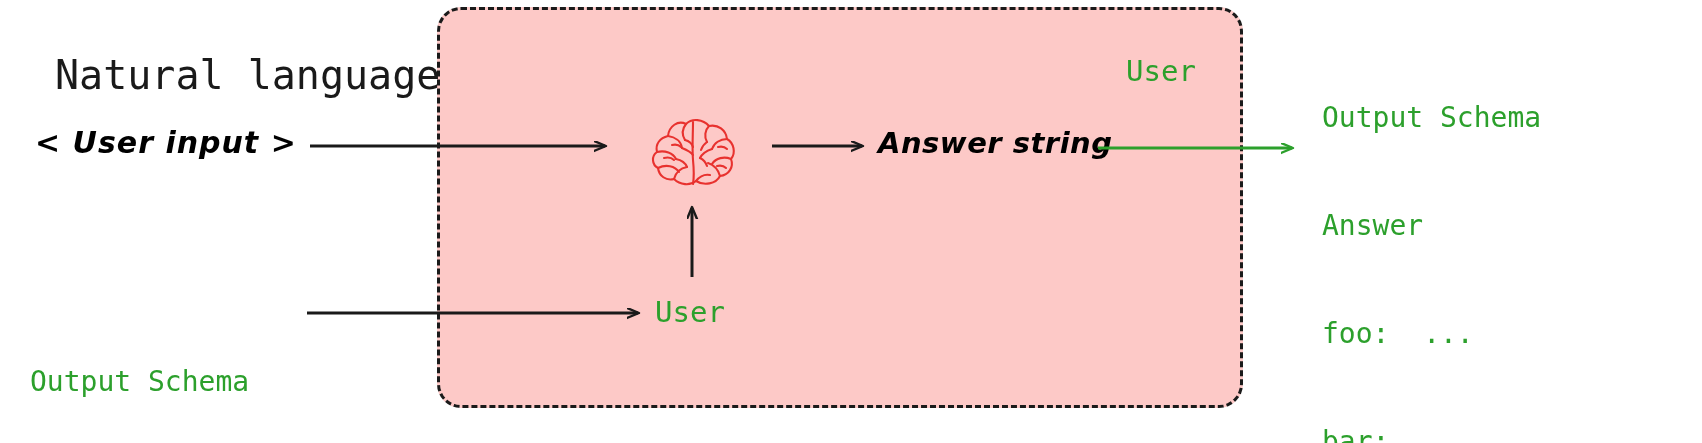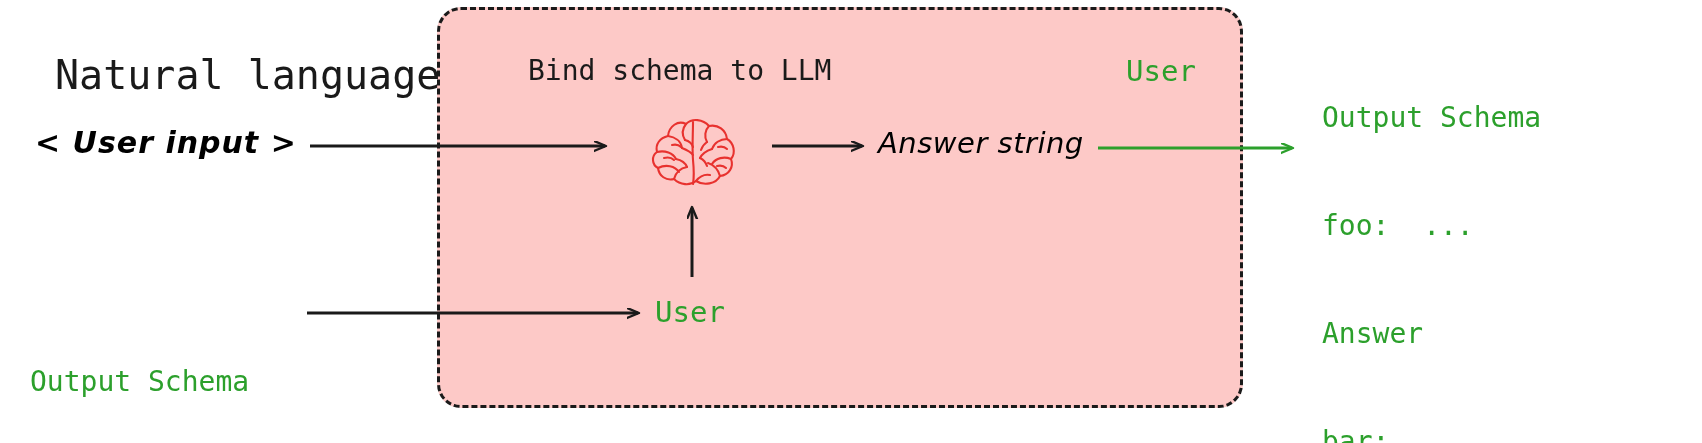--- a/index.html
+++ b/index.html
@@ -67,21 +67,21 @@
   }
   .t-parse {
     left: 1126px;
     top: 54px;
     font-size: 29px;
   }
   .t-answer-string {
     left: 878px;
     top: 126px;
     font-size: 29px;
-    font-weight: 400;
+    font-weight: 700;
     letter-spacing: 0.5px;
   }
   .t-tool {
     left: 655px;
     top: 295px;
     font-size: 29px;
   }
 
   .schema-block {
     position: absolute;
@@ -129,21 +129,20 @@
   <div class="mono t-natural-language">Natural language</div>
 
   <div class="hand t-user-input">&lt; User input &gt;</div>
 
   <div class="schema-block schema-left">
     <div>Output Schema</div>
     
     
   </div>
 
-  <div class="mono t-bind-schema">Bind schema to LLM</div>
 
   <div class="mono green t-parse">User</div>
 
   <div class="hand t-answer-string">Answer string</div>
 
   <div class="mono green t-tool">User</div>
 
   <svg class="brain" viewBox="0 0 90 82">
     <g fill="none" stroke="#e8322f" stroke-width="2.1" stroke-linecap="round" stroke-linejoin="round">
       <path d="M20 28 C12 30 7 36 9 44 C3 48 4 57 10 60 C11 68 18 73 26 71
@@ -190,18 +189,18 @@
 
     <line x1="1098" y1="148" x2="1292" y2="148" stroke="#2ca02c" stroke-width="3" marker-end="url(#ah-green)"></line>
 
     <line x1="307" y1="313" x2="638" y2="313" stroke="#1a1a1a" stroke-width="3" marker-end="url(#ah-dark)"></line>
 
     <line x1="692" y1="277" x2="692" y2="208" stroke="#1a1a1a" stroke-width="3" marker-end="url(#ah-dark)"></line>
   </svg>
 
   <div class="schema-block schema-right">
     <div>Output Schema</div>
+    <div>Answer</div>
     <div>foo:  ...</div>
-    <div>Answer</div>
     <div>bar:  ...</div>
   </div>
 
 </div>
 
 </body></html>

